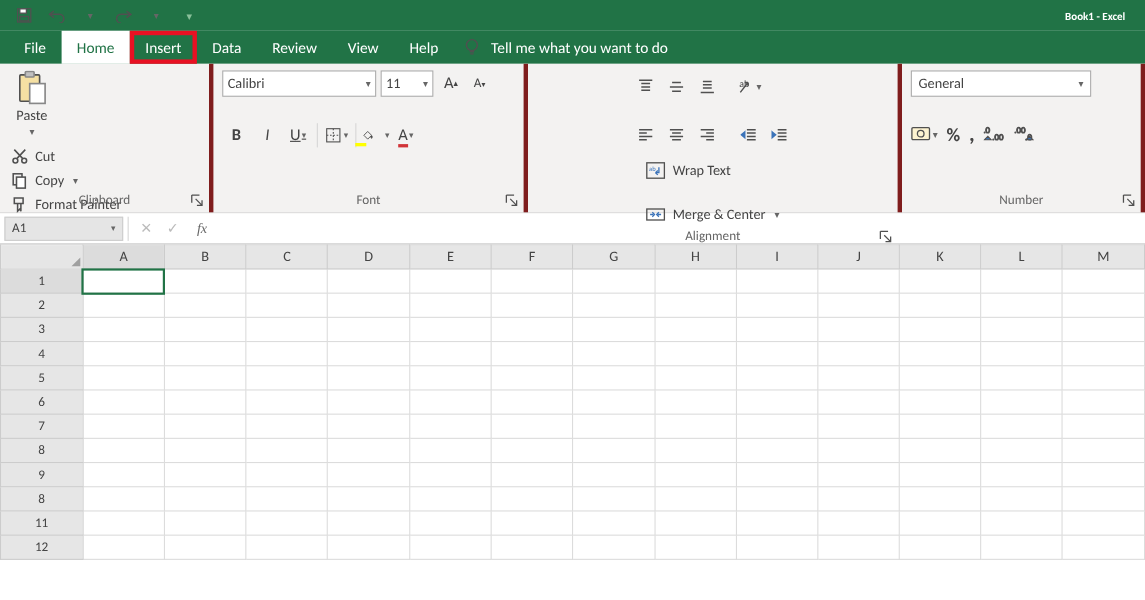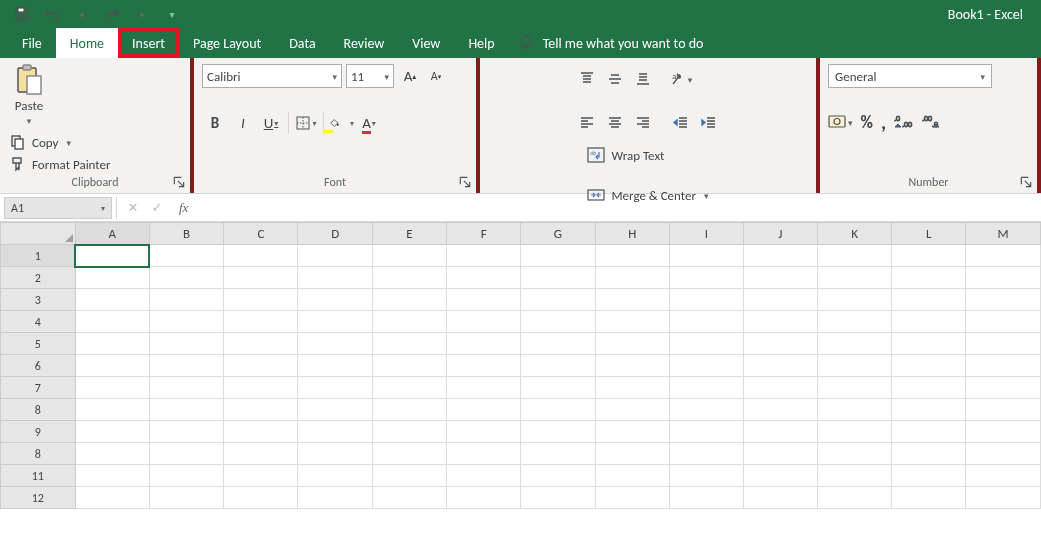--- a/index.html
+++ b/index.html
@@ -3,21 +3,21 @@
 <meta charset="utf-8">
 <style>
 * { margin: 0; padding: 0; box-sizing: border-box; font-family: "Segoe UI", Calibri, Arial, sans-serif; }
 body { width: 1041px; height: 545px; overflow: hidden; background: #fff; font-size: 13px; color: #444; user-select: none; }
 
 
 .title-bar { height: 28px; background: #217346; display: flex; align-items: center; padding: 0 8px; }
 .qat { display: flex; align-items: center; gap: 2px; }
 .qat .btn { width: 28px; height: 24px; display: inline-flex; align-items: center; justify-content: center; color: #fff; font-size: 13px; }
 .qat .btn.dim { color: #8ac09a; }
-.title-text { flex: 1; text-align: right; color: #fff; font-size: 14px; padding-right: 10px; }
+.title-text { flex: 1; text-align: right; color: #fff; font-size: 10px; padding-right: 10px; font-weight: bold; }
 
 
 .tabs { height: 30px; background: #217346; display: flex; align-items: flex-end; padding-left: 8px; }
 .tab { padding: 7px 14px 6px; color: #fff; font-size: 14px; cursor: pointer; display: flex; align-items: center; }
 .tab.active { background: #fff; color: #217346; }
 .tab.highlighted { border: 4px solid #e81123; padding: 3px 10px 2px; }
 .tellme { display: flex; align-items: center; gap: 8px; padding-left: 8px; color: #fff;}
 .tellme .bulb { width: 18px; height: 18px; }
 
 
@@ -128,21 +128,20 @@
         <span style="font-size:10px;">▾</span>
       </span>
   </div>
   <div class="title-text">Book1  -  Excel</div>
 </div>
 
 <div class="tabs">
   <div class="tab">File</div>
   <div class="tab active">Home</div>
   <div class="tab highlighted">Insert</div>
-  <div class="tab">Page Layout</div>
   <div class="tab">Data</div>
   <div class="tab">Review</div>
   <div class="tab">View</div>
   <div class="tab">Help</div>
   <div class="tab tellme">
     <svg class="bulb" viewBox="0 0 18 18" fill="none" stroke="#fff" stroke-width="1.3">
         <circle cx="9" cy="7" r="5"></circle>
         <path d="M7 13h4M7.5 15h3"></path>
       </svg>
     <span>Tell me what you want to do</span>
@@ -156,20 +155,28 @@
       <div class="paste-big">
         <svg viewBox="0 0 32 32" fill="none" stroke="#8a6d3b" stroke-width="1.5">
             <rect x="5" y="4" width="18" height="24" rx="1" fill="#f5e0a3"></rect>
             <rect x="10" y="1" width="8" height="5" rx="1" fill="#c0c0c0" stroke="#888"></rect>
             <rect x="14" y="12" width="14" height="18" fill="#fff" stroke="#888"></rect>
           </svg>
         <span>Paste</span>
         <span class="dd-arrow">▾</span>
       </div>
       <div class="clip-list">
+        <div class="clip-item">
+          <svg viewBox="0 0 16 16" fill="none" stroke="#505050" stroke-width="1.4">
+              <circle cx="4" cy="12" r="2.2"></circle>
+              <circle cx="12" cy="12" r="2.2"></circle>
+              <path d="M5.5 10 L13 2 M10.5 10 L3 2"></path>
+            </svg>
+          <span>Cut</span>
+        </div>
         <div class="clip-item">
           <svg viewBox="0 0 16 16" fill="none" stroke="#505050" stroke-width="1.4">
               <rect x="2" y="2" width="8" height="10"></rect>
               <rect x="5" y="5" width="8" height="10" fill="#fff"></rect>
             </svg>
           <span>Copy</span>
           <span class="mini-chevron">▾</span>
         </div>
         <div class="clip-item">
           <svg viewBox="0 0 16 16" fill="none" stroke="#505050" stroke-width="1.4">
@@ -318,20 +325,26 @@
         <div class="wide-btn" style="margin-top:14px;">
           <svg viewBox="0 0 18 18" fill="none" stroke="#505050" stroke-width="1.2">
               <rect x="1" y="4" width="16" height="10"></rect>
               <path d="M4 9h3M14 9h-3" stroke="#3b73b9"></path>
               <path d="M6 7l2 2-2 2M12 7l-2 2 2 2" stroke="#3b73b9"></path>
             </svg>
           <span>Merge &amp; Center</span>
           <span class="mini-chevron">▾</span>
         </div>
       </div>
+    </div>
+    <div class="label">
+      <span>Alignment</span>
+      <span class="launcher"><svg viewBox="0 0 12 12" stroke="#777" fill="none">
+            <path d="M2 2h6M2 2v6M5 5l5 5M10 6v4h-4"></path>
+          </svg></span>
     </div>
   </div>
 
   <div class="group numg">
     <div class="rows">
       <div class="num-combo">
         <span>General</span>
         <span class="dd">▾</span>
       </div>
       <div class="num-row2">

